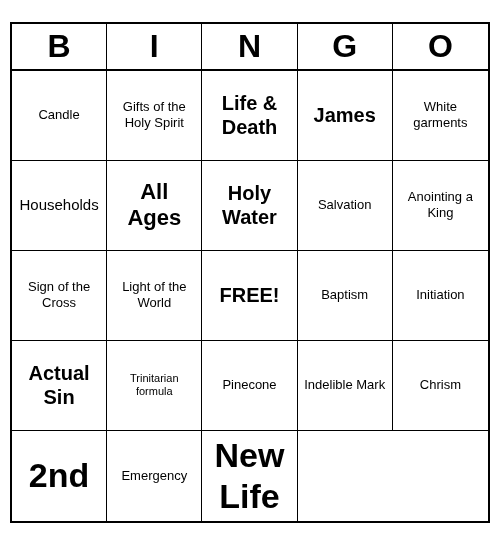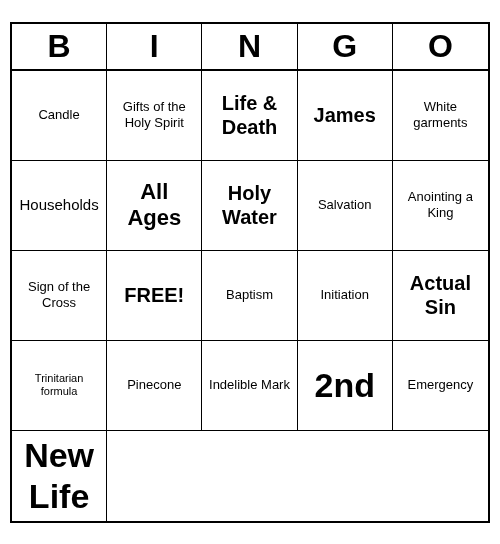--- a/index.html
+++ b/index.html
@@ -85,24 +85,26 @@
       <div class="bingo-cell">Gifts of the Holy Spirit</div>
       <div class="bingo-cell medium-text">Life &amp; Death</div>
       <div class="bingo-cell medium-text">James</div>
       <div class="bingo-cell">White garments</div>
       <div class="bingo-cell" style="font-size: 15px;">Households</div>
       <div class="bingo-cell large-text">All Ages</div>
       <div class="bingo-cell medium-text">Holy Water</div>
       <div class="bingo-cell">Salvation</div>
       <div class="bingo-cell">Anointing a King</div>
       <div class="bingo-cell">Sign of the Cross</div>
+      <div class="bingo-cell">Light of the World</div>
       <div class="bingo-cell medium-text">FREE!</div>
       <div class="bingo-cell">Baptism</div>
       <div class="bingo-cell">Initiation</div>
       <div class="bingo-cell medium-text">Actual Sin</div>
       <div class="bingo-cell" style="font-size: 11px;">Trinitarian formula</div>
       <div class="bingo-cell">Pinecone</div>
       <div class="bingo-cell">Indelible Mark</div>
+      <div class="bingo-cell">Chrism</div>
       <div class="bingo-cell xl-text">2nd</div>
       <div class="bingo-cell" style="font-size: 13px;">Emergency</div>
       <div class="bingo-cell xl-text">New Life</div>
     </div>
 </div>
 
 </body></html>

